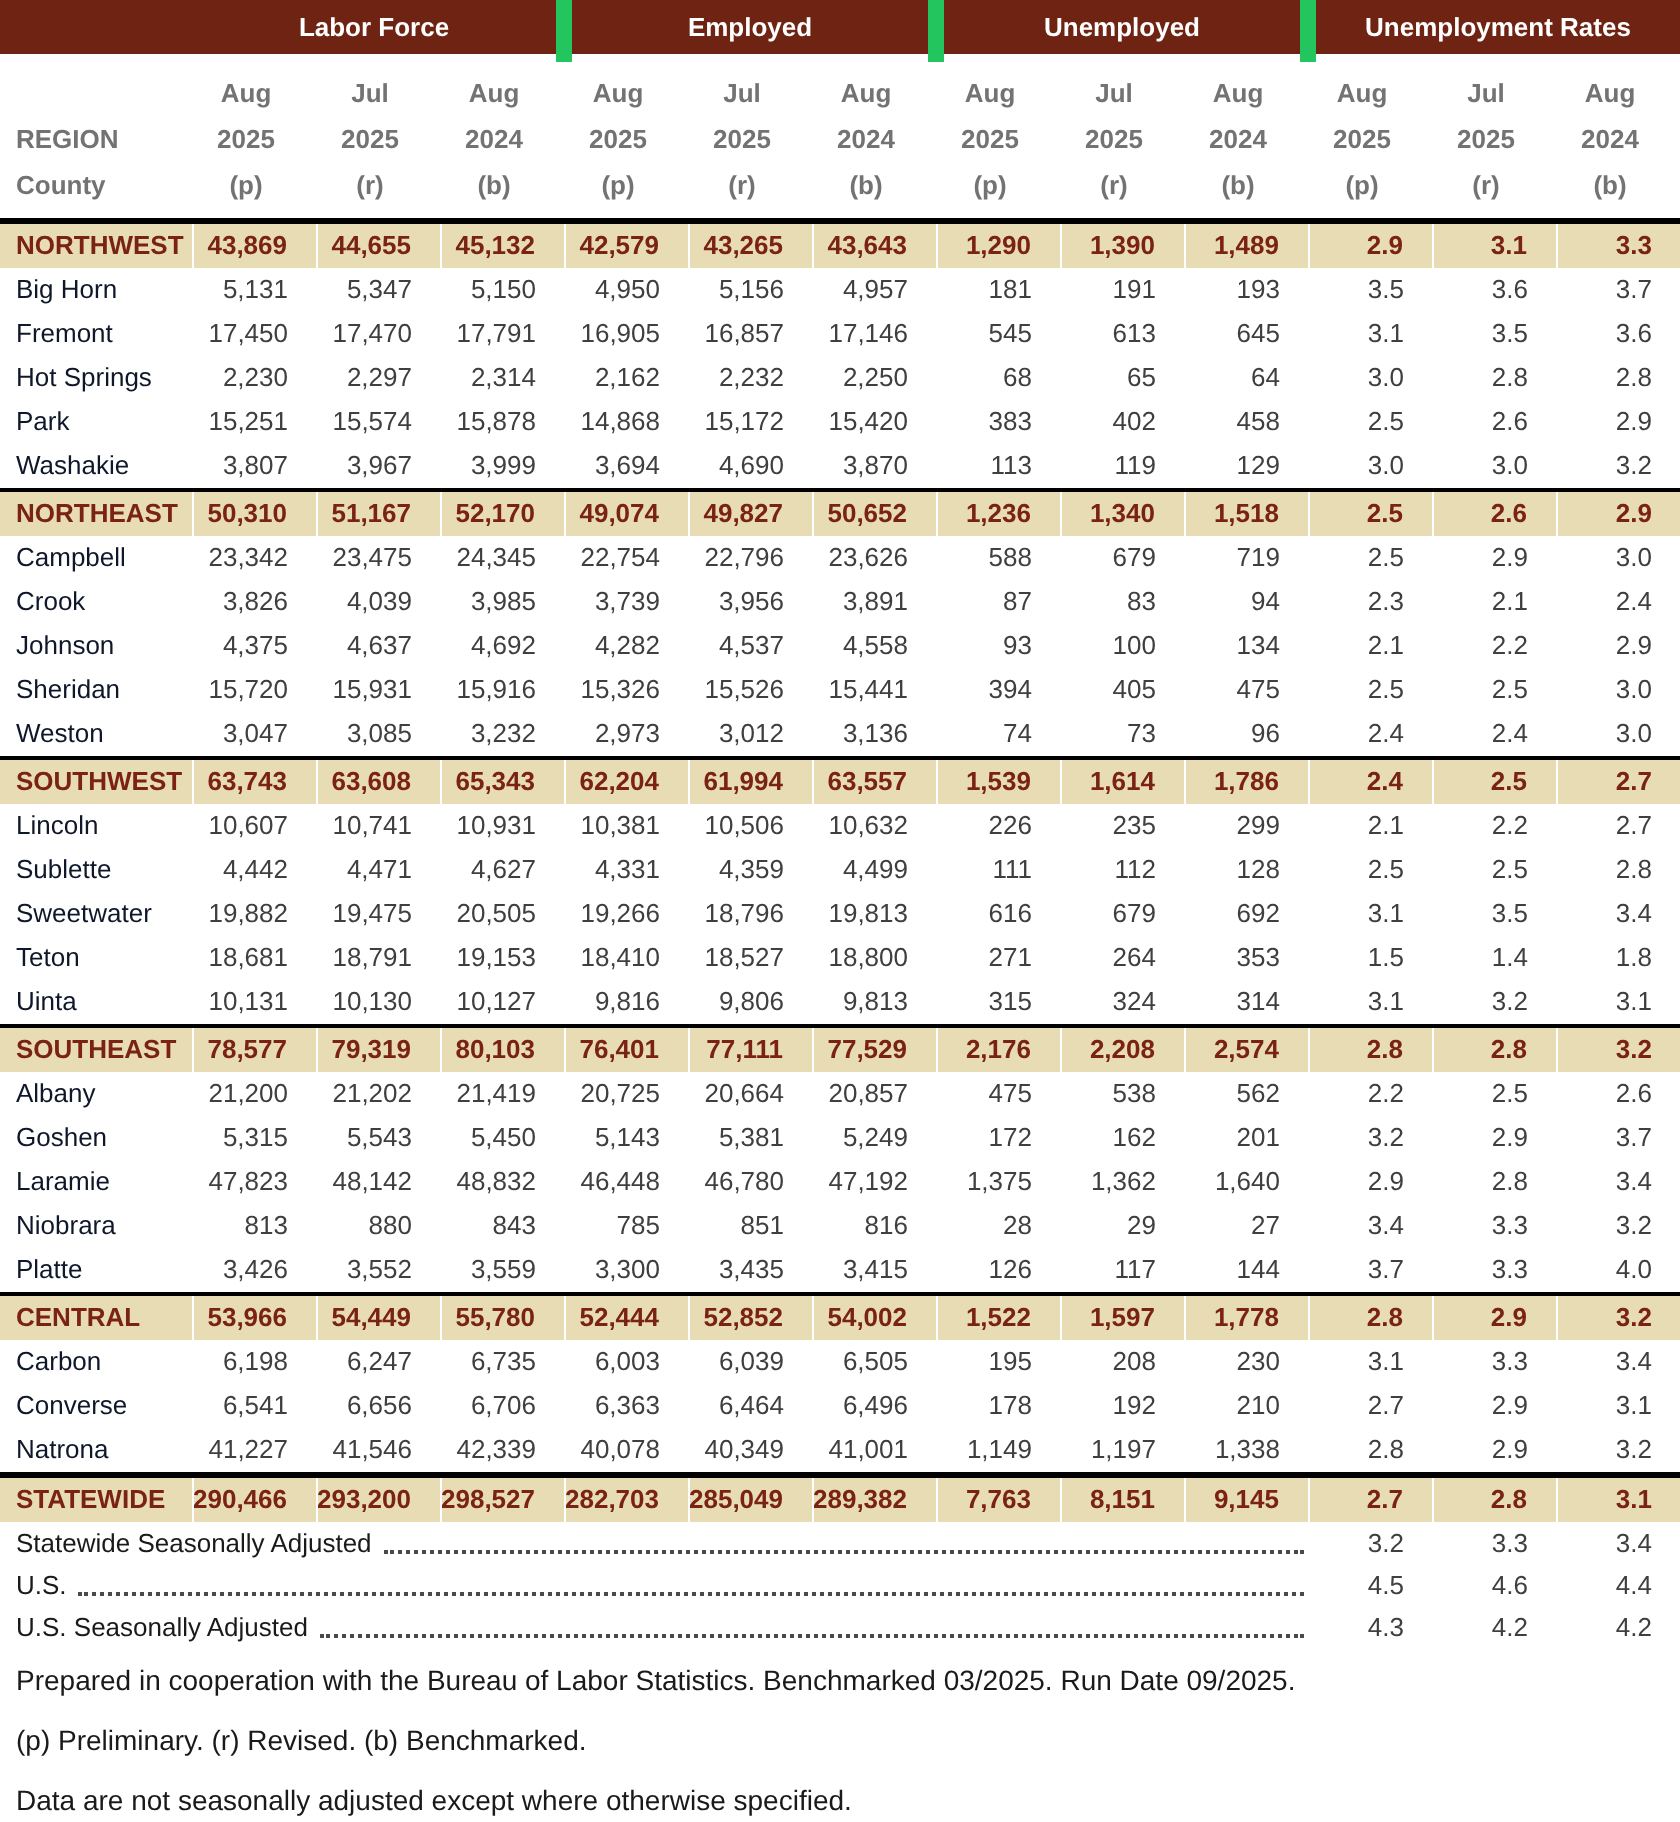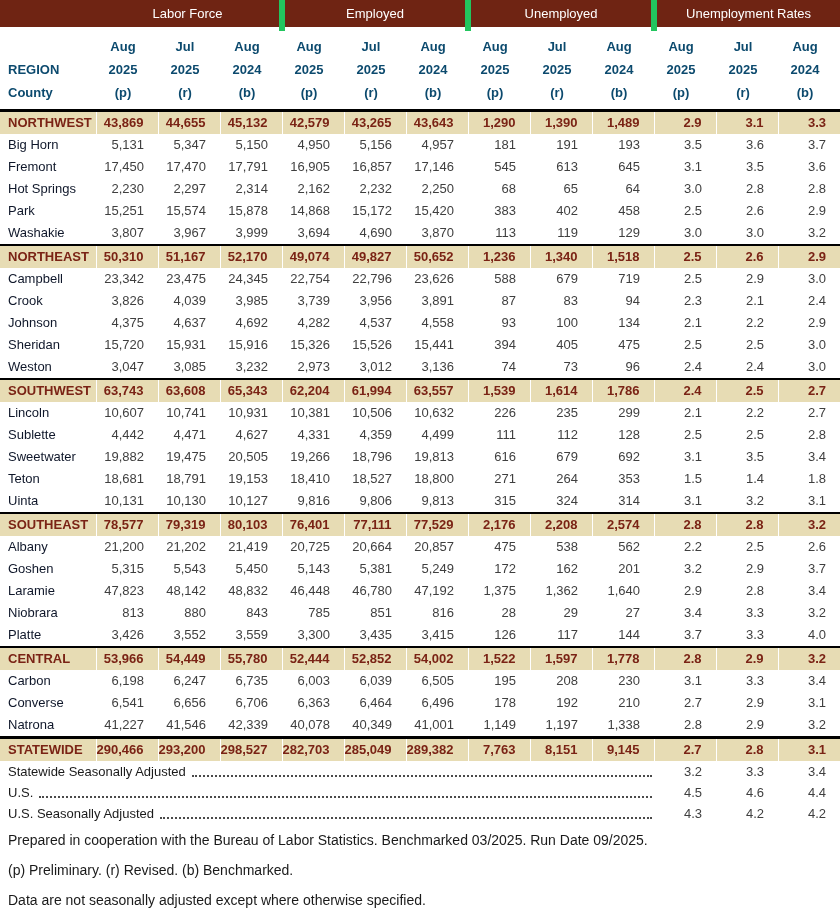--- a/index.html
+++ b/index.html
@@ -1,28 +1,28 @@
 <!DOCTYPE html>
 <html><head>
 <meta charset="utf-8">
 <style>
   html,body{margin:0;padding:0;background:#fff;}
   body{width:840px;font-family:"Liberation Sans","DejaVu Sans",sans-serif;color:#1a1a1a;}
   table{border-collapse:collapse;width:840px;table-layout:fixed;}
   td{padding:0;font-size:13px;line-height:22px;overflow:hidden;white-space:nowrap;}
 
   
-  .group-row td{background:#6f2413;color:#fff;font-weight:400;text-align:center;
+  .group-row td{background:#6f2413;color:#fff;font-weight:700;text-align:center;
                 height:27px;line-height:27px;font-size:13px;border-bottom:4px solid #fff;}
-  .group-row td.gap{border-left:6px solid #22c55e;}
+  .group-row td.gap{border-left:8px solid #22c55e;}
 
   
   .sub-row td{vertical-align:top;border-bottom:3px solid #000;padding:4px 0 5px;}
   .sub-row .line{display:block;text-align:center;font-weight:700;font-size:13px;
-                 line-height:23px;min-height:23px;color:#0c4a6e;padding-right:8px;}
+                 line-height:23px;min-height:23px;color:#737373;padding-right:8px;}
   .sub-row td.corner .line{text-align:left;padding-left:8px;padding-right:0;}
 
   
   td.lbl{text-align:left;padding-left:8px;}
   td.val{text-align:right;padding-right:14px;}
   tr.county td{color:#3f3f3f;background:#fff;}
   tr.county td.lbl{color:#0f172a;}
   tr.region td{background:#e7dcb4;color:#7a2315;font-weight:700;
                border-top:2px solid #000;border-right:1px solid #fff;}
   tr.region td:last-child{border-right:none;}

